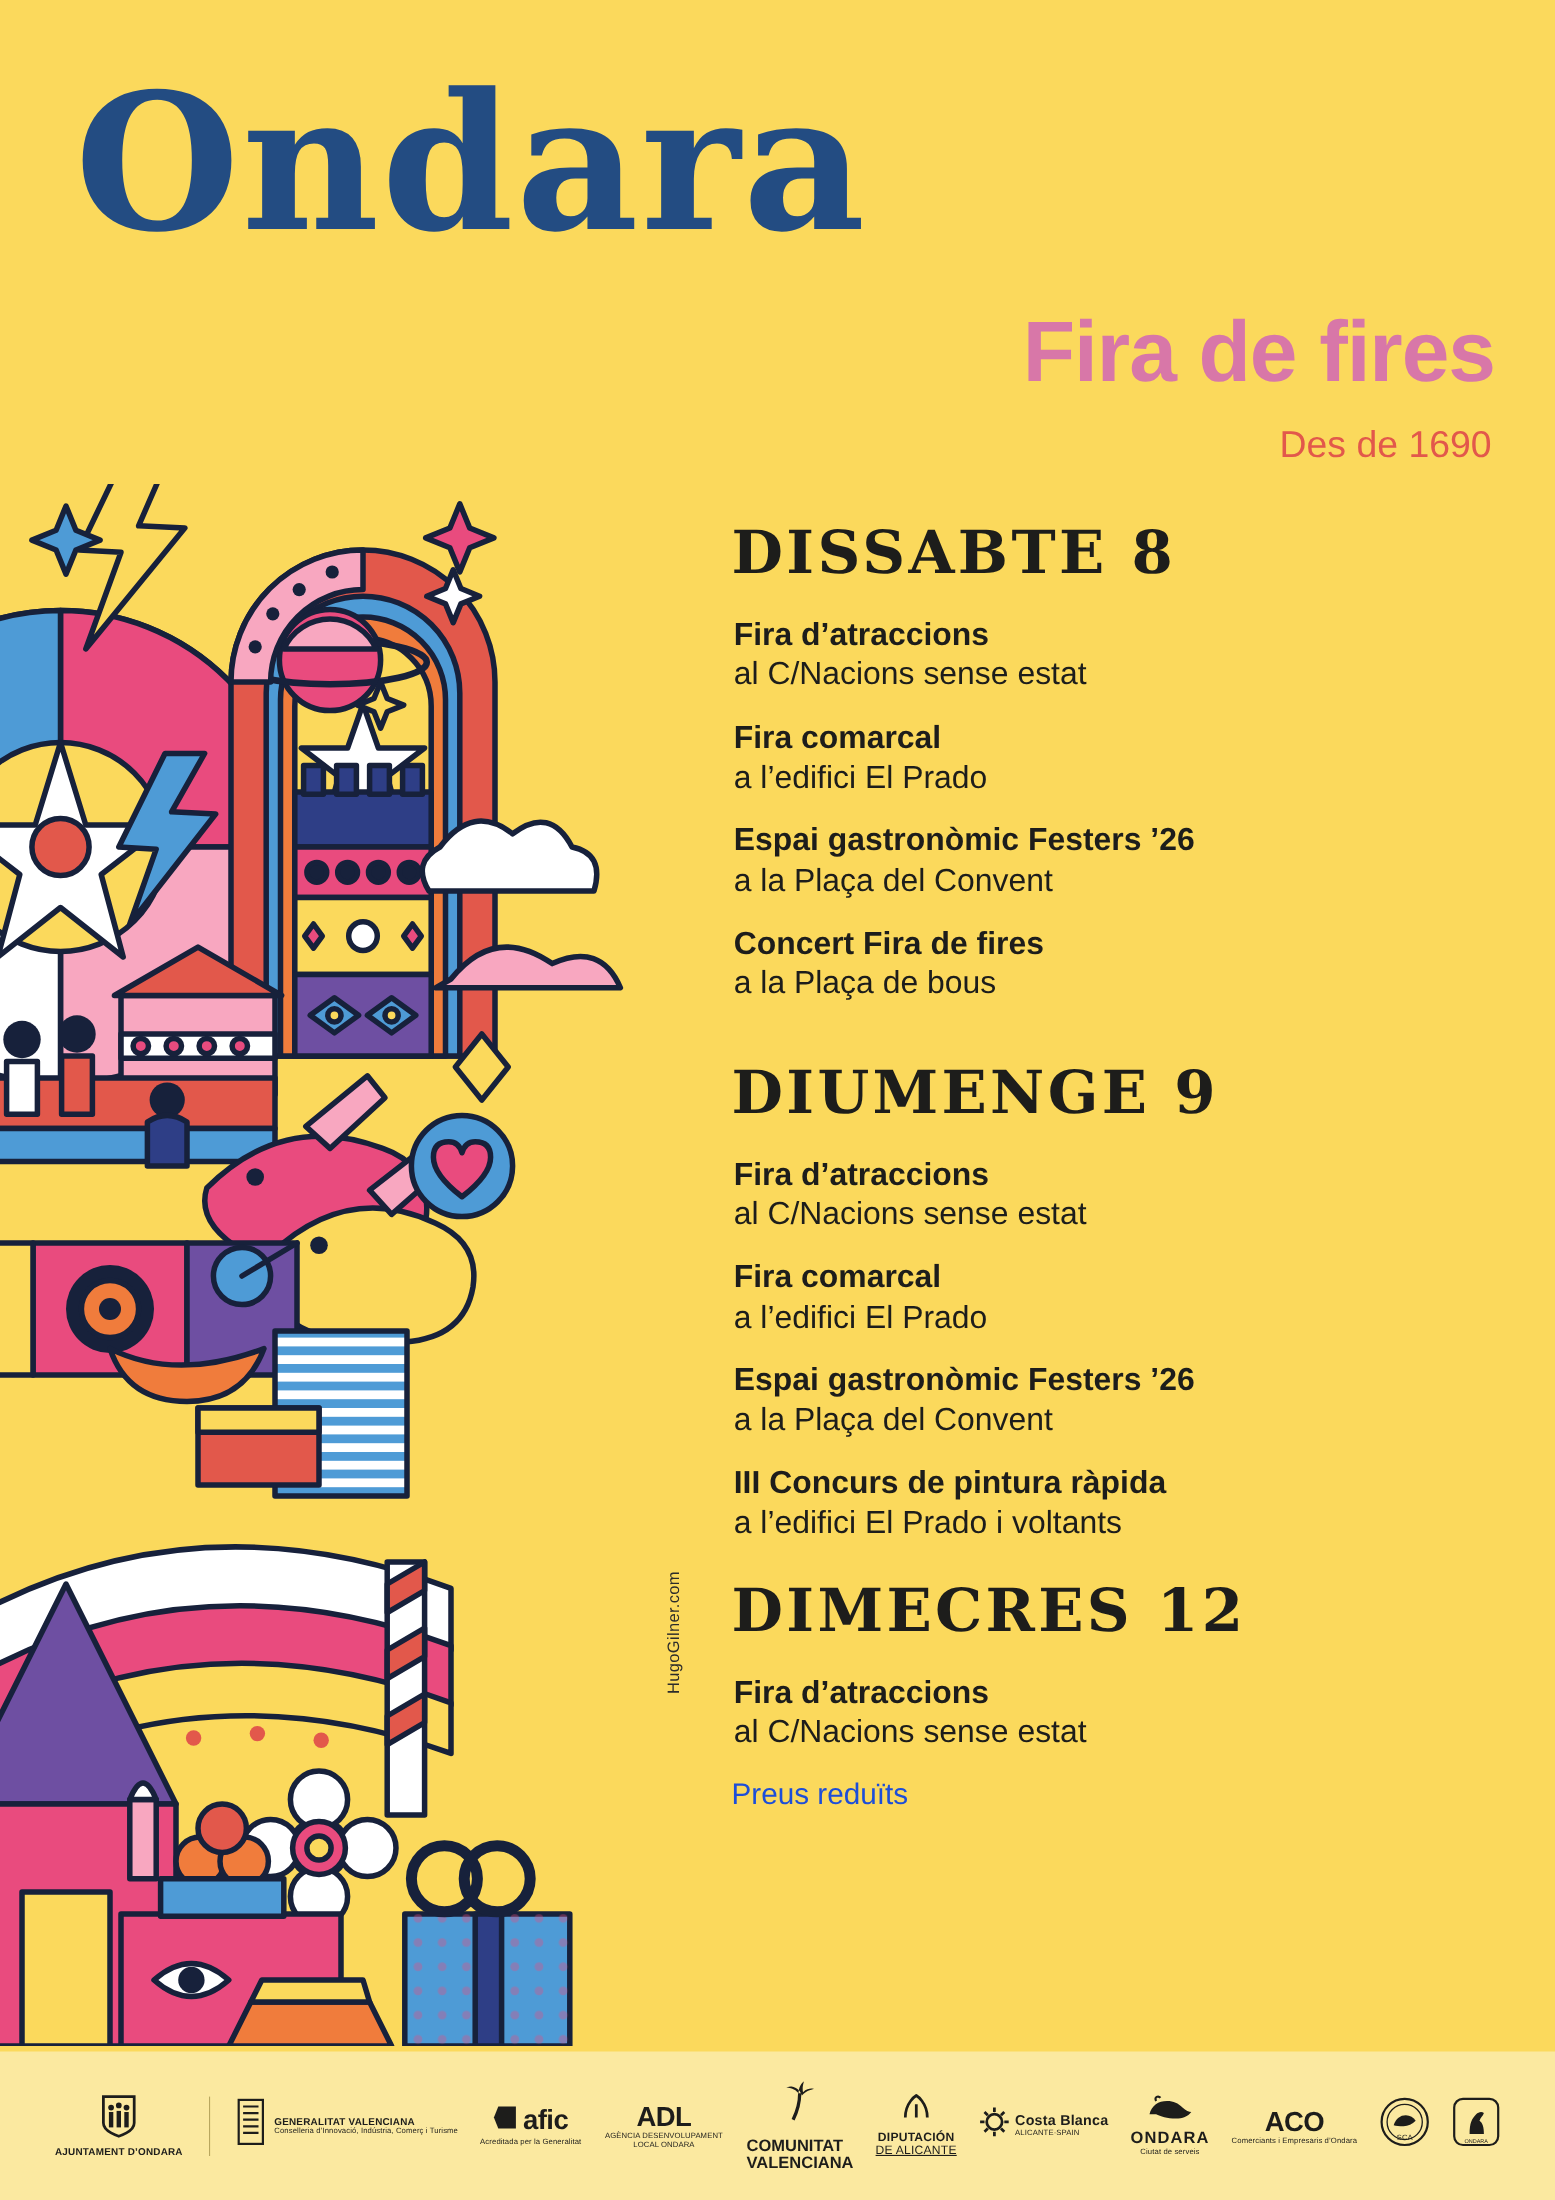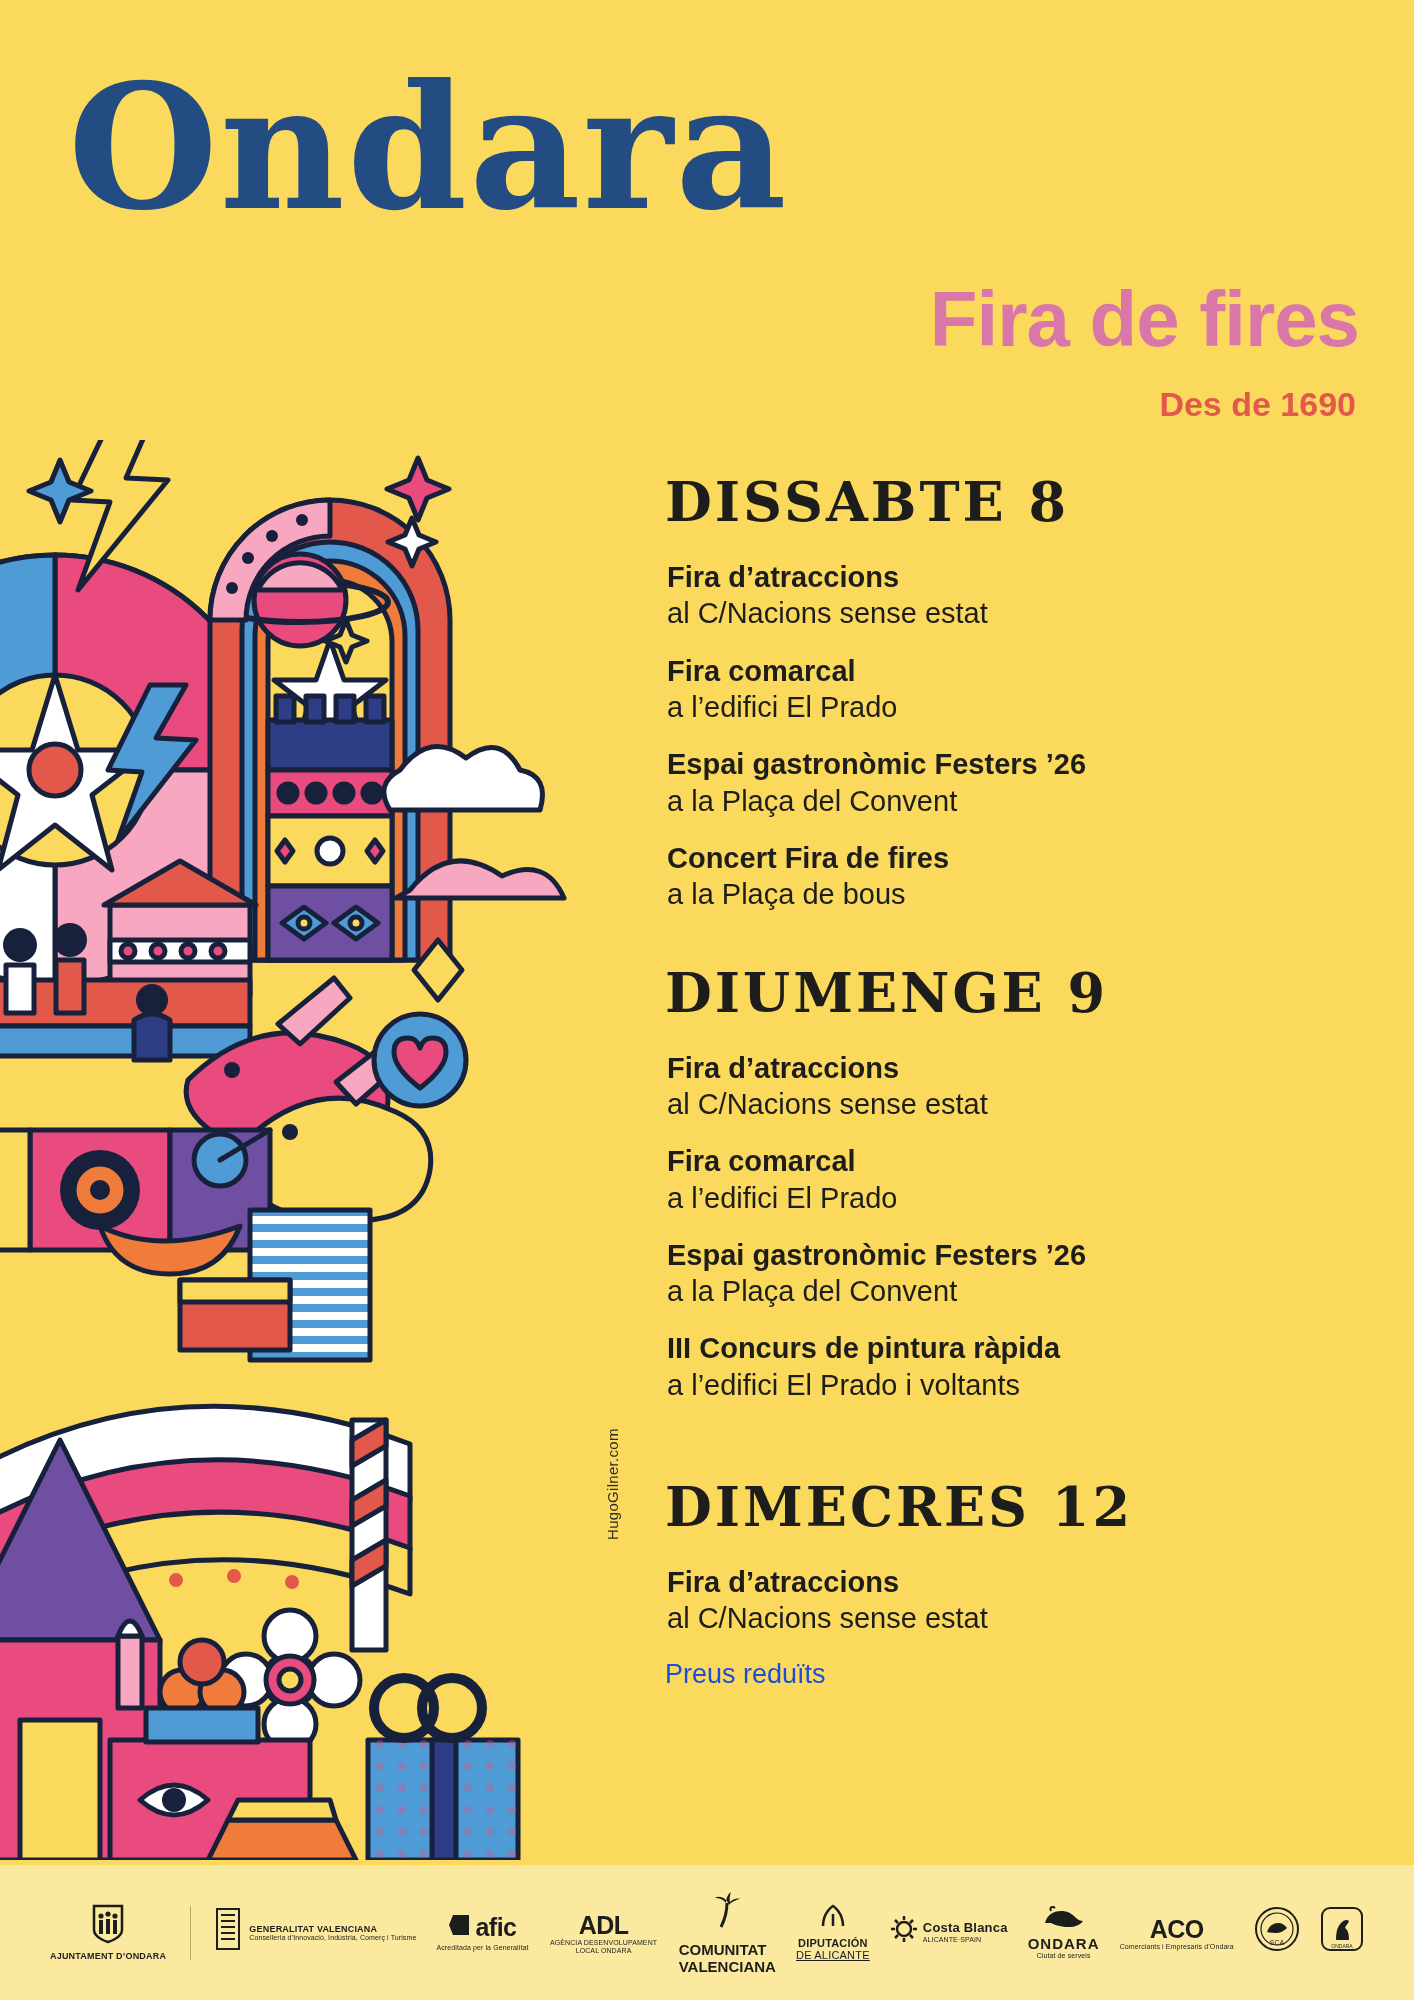--- a/index.html
+++ b/index.html
@@ -44,21 +44,21 @@
     line-height: 1;
     letter-spacing: -1px;
     color: #D877A8;
     text-align: right;
   }
   .title-desde {
     position: absolute;
     right: 58px;
     top: 385px;
     font-family: "Liberation Sans", sans-serif;
-    font-weight: 700;
+    font-weight: 400;
     font-size: 34px;
     color: #E2584B;
     text-align: right;
   }
 
   
   .artwork {
     position: absolute;
     left: 0;
     top: 440px;
@@ -88,21 +88,21 @@
   }
   .day-heading {
     font-family: "DejaVu Serif", serif;
     font-weight: 700;
     font-size: 54px;
     letter-spacing: 3px;
     color: #1D1D1B;
     margin: 0 0 26px 0;
   }
   .day-heading.second { margin-top: 48px; }
-  .day-heading.third  { margin-top: 72px; }
+  .day-heading.third  { margin-top: 29px; }
   .event {
     margin-bottom: 22px;
     padding-left: 2px;
   }
   .event-title {
     font-weight: 700;
     font-size: 29px;
     color: #1D1D1B;
     line-height: 1.22;
   }

